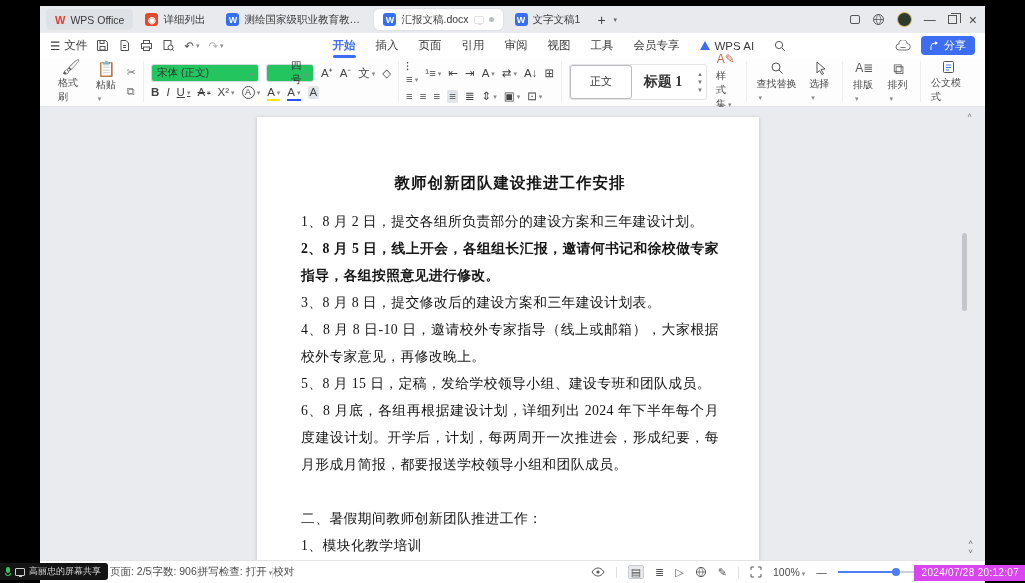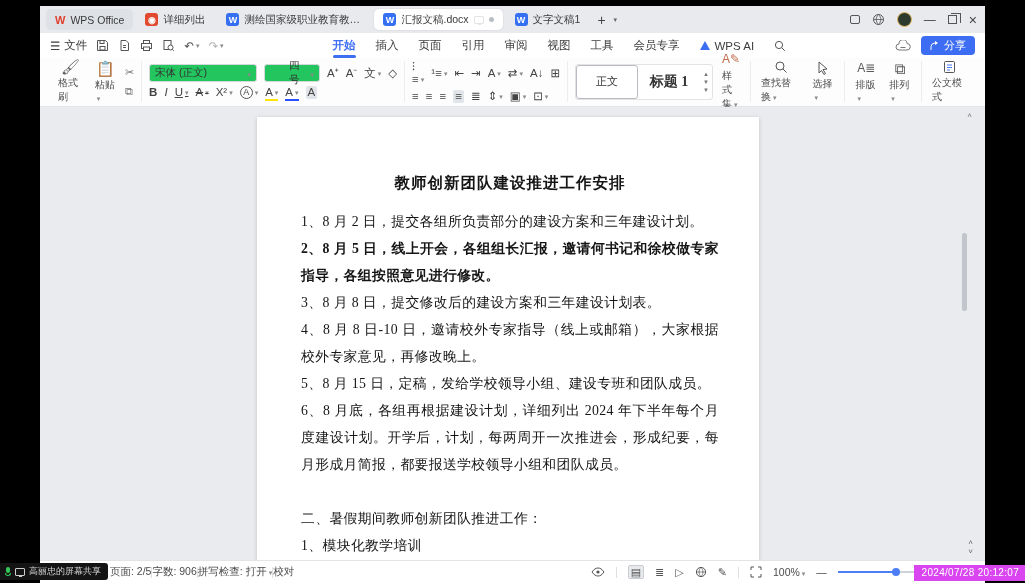--- a/index.html
+++ b/index.html
@@ -45,21 +45,21 @@
   
   .ribbon { height:49px; background:#fdfdfe; border-bottom:1px solid #e2e4e7; display:flex; align-items:stretch; padding:3px 8px 4px 8px; flex-shrink:0; }
   .rgroup { display:flex; align-items:center; padding:0 7px; border-right:1px solid #ededf0; gap:6px; }
   .rgroup:last-child { border-right:none; }
   .bigbtn { display:flex; flex-direction:column; align-items:center; justify-content:center; gap:2px; font-size:10px; color:#4b4b4b; padding:0 3px; }
   .bigbtn .bico { font-size:15px; line-height:15px; color:#5a5a5a; }
   .smallcol { display:flex; flex-direction:column; gap:6px; color:#777; font-size:11px; }
   .two-rows { display:flex; flex-direction:column; justify-content:center; gap:4px; }
   .rrow { display:flex; align-items:center; gap:7px; }
   .combo { border:1px solid #d5d7da; border-radius:3px; height:18px; font-size:10.5px; color:#333; display:flex; align-items:center; justify-content:space-between; padding:0 5px; background:#22c55e; }
-  .cw-font { width:108px; } .cw-size { width:56px;padding-left:24px; }
+  .cw-font { width:108px; } .cw-size { width:48px;padding-left:24px; }
   .gly { font-size:11.5px; color:#444; line-height:13px; display:flex; align-items:flex-end; }
   .gly.sel { background:#e1e4e9; border-radius:2px; padding:0 2px; }
   .cv::after { content:"▾"; font-size:7px; color:#8a8a8a; margin-left:2px; }
   .ubar { box-shadow:0 2px 0 #2b50ff; } .ybar { box-shadow:0 2px 0 #ffe400; }
   .strik { text-decoration:line-through; }
   .circ { border:1px solid #555; border-radius:50%; width:13px; height:13px; display:flex; align-items:center; justify-content:center; font-size:9px; }
   .stylebox { display:flex; align-items:center; gap:0; border:1px solid #e3e3e3; border-radius:3px; background:#fff; height:36px; }
   .stylecell { width:62px; height:100%; display:flex; align-items:center; justify-content:center; font-family:"Liberation Serif", serif; color:#333; }
   .stylecell.sel { border:1px solid #b9bcc2; border-radius:3px; font-size:11px; }
   .stylecell.h1 { font-size:14px; font-weight:bold; }

